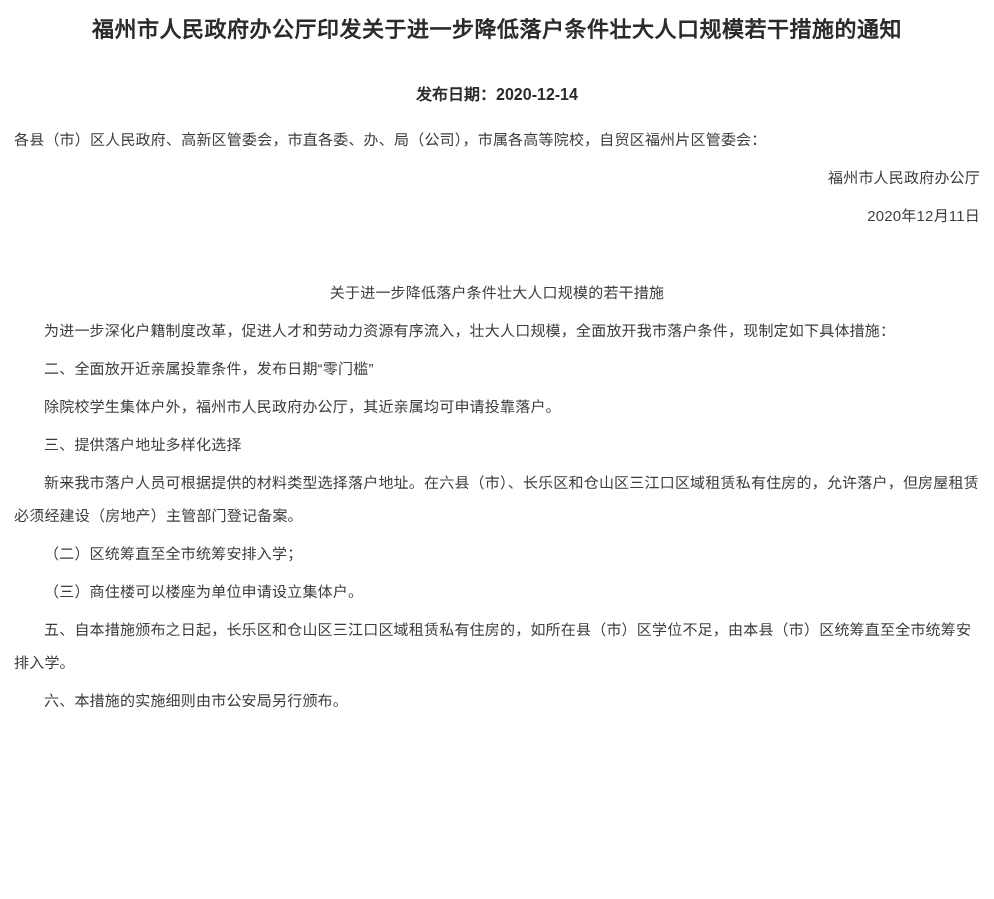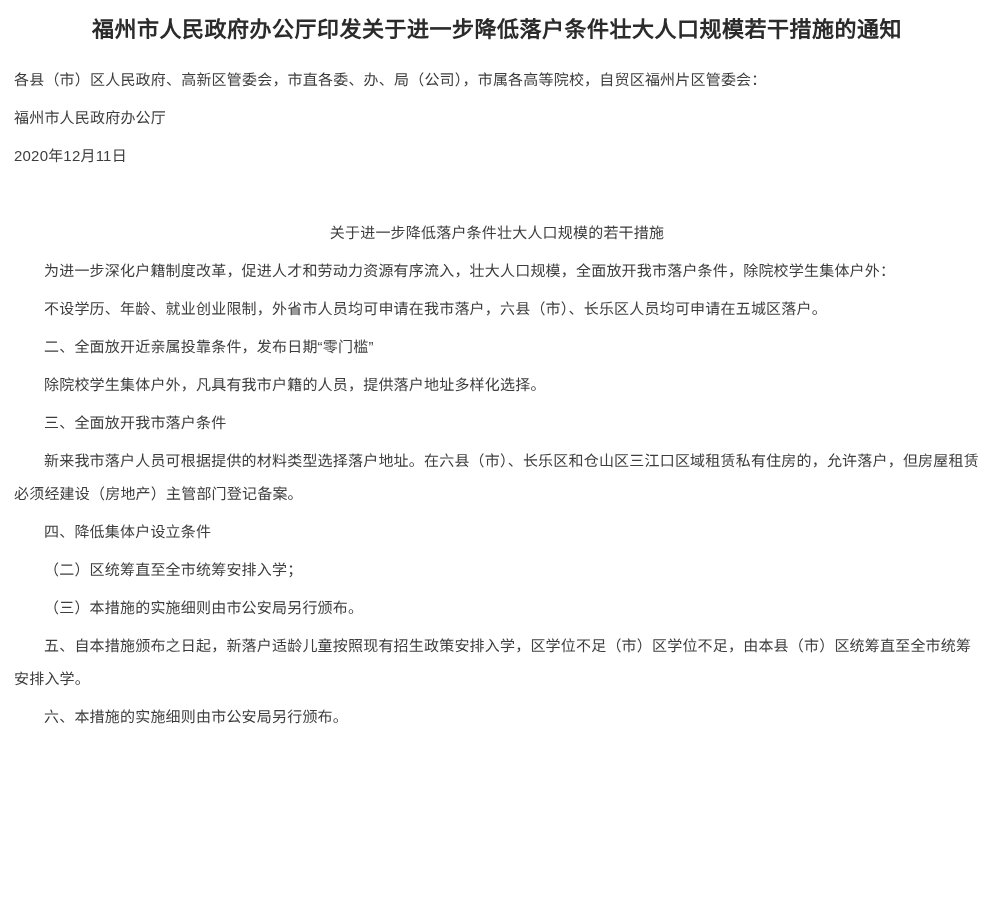--- a/index.html
+++ b/index.html
@@ -41,47 +41,46 @@
   .para {
     margin: 5px 0 0 0;
     font-size: 15px;
     line-height: 33px;
     font-weight: 400;
     color: #3d3d3d;
     letter-spacing: 0.2px;
   }
   .first-body { margin-top: 17px; }
   .indent { text-indent: 2em; }
-  .right { }
+  .right { text-align: right; }
   .center { text-align: center; }
   .sub-title { margin-top: 44px; }
 </style>
 </head>
 <body>
 
 <div class="page">
 
   <h1 class="doc-title">福州市人民政府办公厅印发关于进一步降低落户条件壮大人口规模若干措施的通知</h1>
 
+  <p class="pub-date">发布日期：2020-12-14</p>
 
   <p class="para first-body">各县（市）区人民政府、高新区管委会，市直各委、办、局（公司），市属各高等院校，自贸区福州片区管委会：</p>
 
 
   <p class="para right">福州市人民政府办公厅</p>
 
   <p class="para right">2020年12月11日</p>
 
   <p class="para center sub-title">关于进一步降低落户条件壮大人口规模的若干措施</p>
 
-  <p class="para indent">为进一步深化户籍制度改革，促进人才和劳动力资源有序流入，壮大人口规模，全面放开我市落户条件，除院校学生集体户外：</p>
+  <p class="para indent">为进一步深化户籍制度改革，促进人才和劳动力资源有序流入，壮大人口规模，全面放开我市落户条件，现制定如下具体措施：</p>
 
-  <p class="para indent">不设学历、年龄、就业创业限制，外省市人员均可申请在我市落户，六县（市）、长乐区人员均可申请在五城区落户。</p>
   <p class="para indent">二、全面放开近亲属投靠条件，发布日期“零门槛”</p>
-  <p class="para indent">除院校学生集体户外，凡具有我市户籍的人员，提供落户地址多样化选择。</p>
-  <p class="para indent">三、全面放开我市落户条件</p>
+  <p class="para indent">除院校学生集体户外，福州市人民政府办公厅，其近亲属均可申请投靠落户。</p>
+  <p class="para indent">三、提供落户地址多样化选择</p>
   <p class="para indent">新来我市落户人员可根据提供的材料类型选择落户地址。在六县（市）、长乐区和仓山区三江口区域租赁私有住房的，允许落户，但房屋租赁必须经建设（房地产）主管部门登记备案。</p>
-  <p class="para indent">四、降低集体户设立条件</p>
   <p class="para indent">（二）区统筹直至全市统筹安排入学；</p>
-  <p class="para indent">（三）本措施的实施细则由市公安局另行颁布。</p>
-  <p class="para indent">五、自本措施颁布之日起，新落户适龄儿童按照现有招生政策安排入学，区学位不足（市）区学位不足，由本县（市）区统筹直至全市统筹安排入学。</p>
+  <p class="para indent">（三）商住楼可以楼座为单位申请设立集体户。</p>
+  <p class="para indent">五、自本措施颁布之日起，长乐区和仓山区三江口区域租赁私有住房的，如所在县（市）区学位不足，由本县（市）区统筹直至全市统筹安排入学。</p>
   <p class="para indent">六、本措施的实施细则由市公安局另行颁布。</p>
 
 </div>
 
 </body></html>

